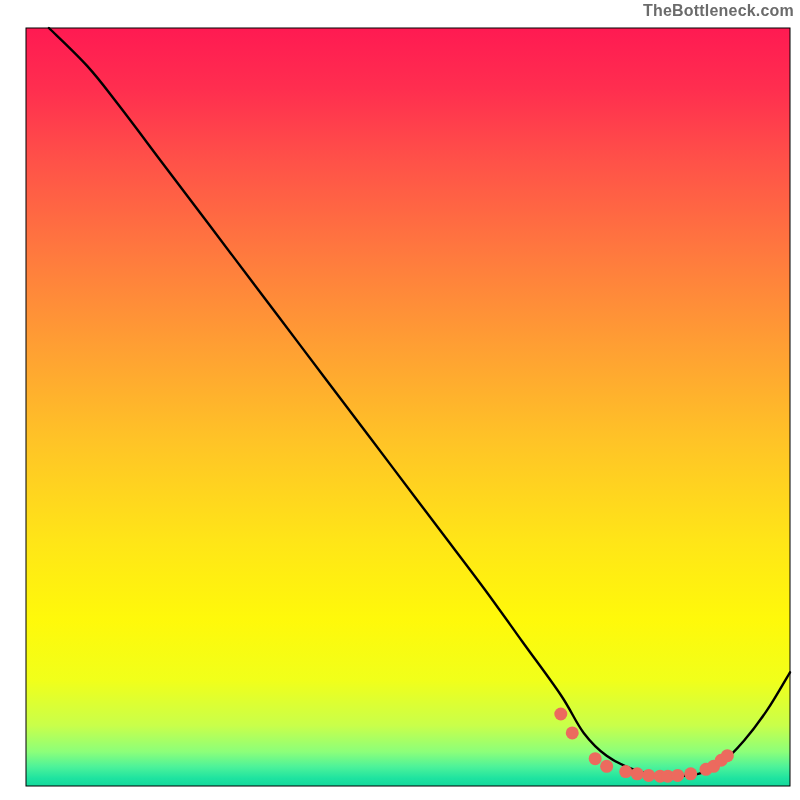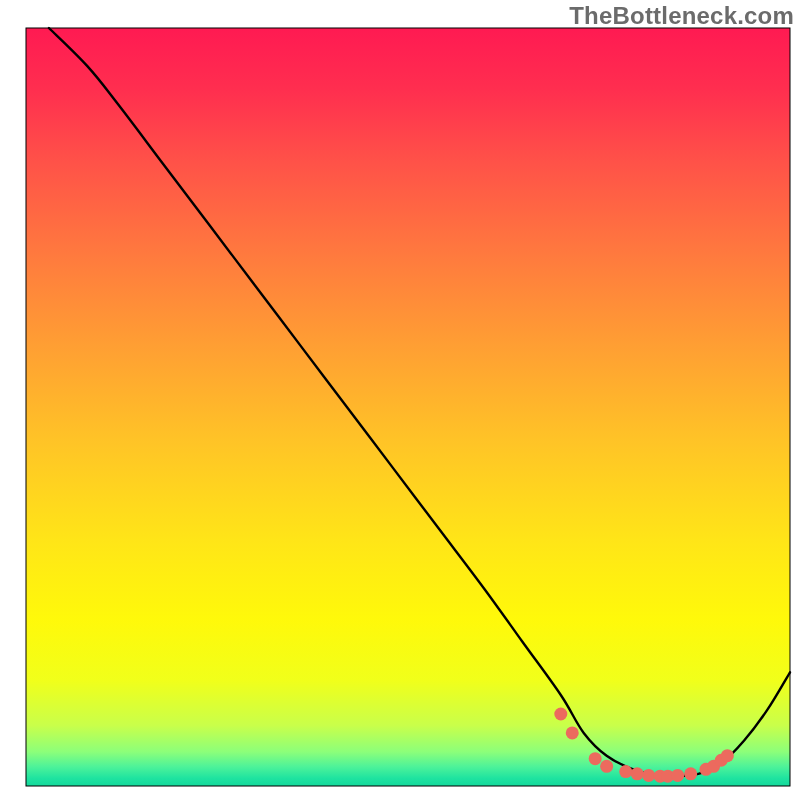--- a/index.html
+++ b/index.html
@@ -13,21 +13,21 @@
   }
   .chart-wrap {
     position: relative;
     width: 800px;
     height: 800px;
   }
   .watermark {
     position: absolute;
     top: 2px;
     right: 6px;
-    font-size: 24px;
+    font-size: 16px;
     font-weight: 600;
     color: #6b6b6b;
     letter-spacing: 0.2px;
     z-index: 10;
   }
   svg.plot {
     position: absolute;
     left: 0;
     top: 0;
   }

